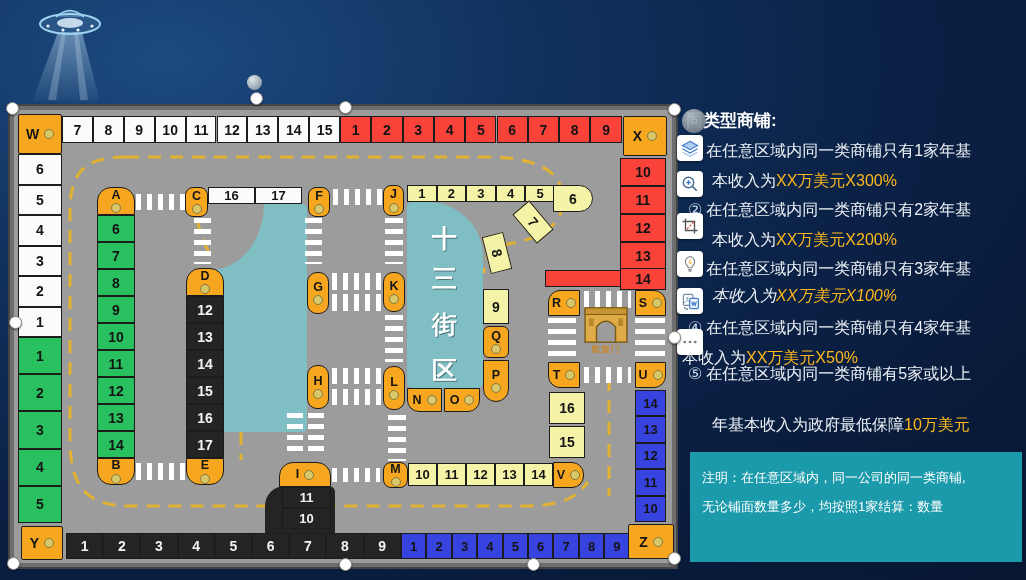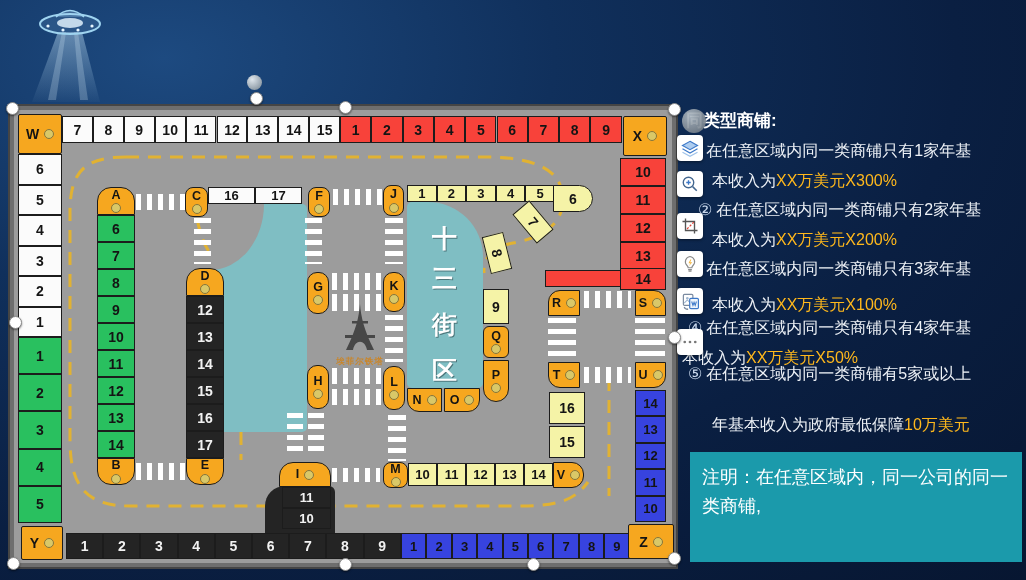--- a/index.html
+++ b/index.html
@@ -37,21 +37,21 @@
              background:radial-gradient(circle at 35% 30%, #dfe6ec, #93a0ab 70%, #6d7880);}
   .tool{position:absolute;width:26px;height:26px;background:#ffffff;border-radius:4px;
         box-shadow:0 1px 3px rgba(0,0,0,.45);display:flex;align-items:center;justify-content:center;z-index:30;}
   .toolghost{position:absolute;width:24px;height:24px;border-radius:50%;z-index:30;
              background:radial-gradient(circle at 35% 30%, #aeb9c2, #78828c 75%);opacity:.92;}
   .rline{position:absolute;font-size:16px;color:#eef2f7;white-space:nowrap;z-index:10;}
   .rnum{color:#c9d8ec;margin-right:4px;}
   .hl{color:#FFB81C;}
   .rheader{position:absolute;left:686px;top:109px;font-size:17px;font-weight:bold;color:#ffffff;z-index:10;}
   .note{position:absolute;left:690px;top:452px;width:332px;height:110px;box-sizing:border-box;
-        background:#1B9AAB;color:#ffffff;font-size:18px;line-height:29px;padding:11px 12px;z-index:10;}
+        background:#1B9AAB;color:#ffffff;font-size:13px;line-height:29px;padding:11px 12px;z-index:10;}
   svg{display:block;}
 </style>
 </head>
 <body>
 
 <div class="page">
 
   <div style="position:absolute;left:18px;top:4px;width:110px;height:100px;z-index:5;">
     <svg width="110" height="100" viewBox="0 0 110 100">
       <defs>
@@ -304,48 +304,50 @@
         <div class="cw cwh" style="position: absolute; left: 371px; top: 205px; width: 18px; height: 47px;"></div>
         <div class="cw cwh" style="position: absolute; left: 374px; top: 305px; width: 18px; height: 46px;"></div>
         <div class="cw cwv" style="position: absolute; left: 122px; top: 353px; width: 49px; height: 17px;"></div>
         <div class="cw cwv" style="position: absolute; left: 318px; top: 358px; width: 48px; height: 14px;"></div>
         <div class="cw cwh" style="position: absolute; left: 273px; top: 303px; width: 16px; height: 44px;"></div>
         <div class="cw cwh" style="position: absolute; left: 294px; top: 303px; width: 16px; height: 44px;"></div>
         <div class="cw cwv" style="position: absolute; left: 570px; top: 181px; width: 47px; height: 17px;"></div>
         <div class="cw cwv" style="position: absolute; left: 570px; top: 257px; width: 47px; height: 16px;"></div>
         <div class="cw cwh" style="position: absolute; left: 534px; top: 208px; width: 28px; height: 42px;"></div>
         <div class="cw cwh" style="position: absolute; left: 621px; top: 208px; width: 30px; height: 42px;"></div>
-        <div class="lmk" style="position: absolute; left: 320px; top: 192px; width: 52px; height: 68px;">
-          <svg width="44" height="54" viewBox="0 0 44 54">
-            <path d="M22 2 C23 15 26 28 36 48 L29 48 C27 37 17 37 15 48 L8 48 C18 28 21 15 22 2 Z" fill="#474747"></path>
-            <rect x="7" y="33" width="30" height="3" fill="#474747"></rect>
-            <rect x="14" y="19" width="16" height="2.5" fill="#474747"></rect>
+        <div class="lmk" style="position: absolute; left: 566px; top: 196px; width: 52px; height: 50px;">
+          <svg width="50" height="40" viewBox="0 0 50 40">
+            <rect x="3" y="2" width="44" height="36" fill="#DFAC48" stroke="#7a5c16" stroke-width="1.5"></rect>
+            <rect x="3" y="2" width="44" height="7" fill="#C89434" stroke="#7a5c16" stroke-width="1"></rect>
+            <path d="M15 38 V22 Q25 10 35 22 V38 Z" fill="#9C9C9C" stroke="#7a5c16" stroke-width="1.5"></path>
+            <rect x="7" y="13" width="5" height="8" fill="#b3882a"></rect>
+            <rect x="38" y="13" width="5" height="8" fill="#b3882a"></rect>
           </svg>
-          <div class="lmklab" style="position: static;">埃菲尔铁塔</div>
+          <div class="lmklab" style="position: static;">凯旋门</div>
         </div>
       </div>
   <div class="handle" style="position: absolute; left: -8px; top: -8px;"></div>
       <div class="handle" style="position: absolute; left: 325px; top: -9px;"></div>
       <div class="handle" style="position: absolute; left: 654px; top: -7px;"></div>
       <div class="handle" style="position: absolute; left: -5px; top: 206px;"></div>
       <div class="handle" style="position: absolute; left: 654px; top: 221px;"></div>
       <div class="handle" style="position: absolute; left: -7px; top: 447px;"></div>
       <div class="handle" style="position: absolute; left: 325px; top: 448px;"></div>
       <div class="handle" style="position: absolute; left: 513px; top: 448px;"></div>
       <div class="handle" style="position: absolute; left: 654px; top: 442px;"></div>
     </div>
 
   <div class="rheader">同类型商铺:</div>
   <div id="rules">
       <div class="rline" style="position: absolute; left: 688px; top: 141px;"><span class="rnum" style="position: static;">①</span><span style="position: static;">在任意区域内同一类商铺只有1家年基</span></div>
       <div class="rline" style="position: absolute; left: 712px; top: 171px;"><span style="position: static;">本收入为</span><span class="hl" style="position: static; text-align: right;">XX万美元X300%</span></div>
-      <div class="rline" style="position: absolute; left: 688px; top: 200px; margin-left: 10px;"><span class="rnum" style="position: static;">②</span><span style="position: static;">在任意区域内同一类商铺只有2家年基</span></div>
+      <div class="rline" style="position: absolute; left: 688px; top: 200px;"><span class="rnum" style="position: static;">②</span><span style="position: static;">在任意区域内同一类商铺只有2家年基</span></div>
       <div class="rline" style="position: absolute; left: 712px; top: 230px;"><span style="position: static;">本收入为</span><span class="hl" style="position: static;">XX万美元X200%</span></div>
       <div class="rline" style="position: absolute; left: 688px; top: 259px;"><span class="rnum" style="position: static;">③</span><span style="position: static;">在任意区域内同一类商铺只有3家年基</span></div>
-      <div class="rline" style="position: absolute; left: 712px; top: 295px;"><span style="position: static;">本收入为</span><span class="hl" style="position: static;">XX万美元X100%</span></div>
+      <div class="rline" style="position: absolute; left: 712px; top: 286px; font-style: italic;"><span style="position: static;">本收入为</span><span class="hl" style="position: static;">XX万美元X100%</span></div>
       <div class="rline" style="position: absolute; left: 688px; top: 318px;"><span class="rnum" style="position: static;">④</span><span style="position: static;">在任意区域内同一类商铺只有4家年基</span></div>
       <div class="rline" style="position: absolute; left: 682px; top: 348px;"><span style="position: static;">本收入为</span><span class="hl" style="position: static;">XX万美元X50%</span></div>
       <div class="rline" style="position: absolute; left: 688px; top: 364px;"><span class="rnum" style="position: static;">⑤</span><span style="position: static;">在任意区域内同一类商铺有5家或以上</span></div>
       <div class="rline" style="position: absolute; left: 712px; top: 415px;"><span style="position: static;">年基本收入为政府最低保障</span><span class="hl" style="position: static;">10万美元</span></div>
     </div>
 
   <div id="toolbar">
       <div class="toolghost" style="position: absolute; left: 682px; top: 109px;"></div>
       <div class="tool" style="position: absolute; left: 677px; top: 135px;">
         <svg width="20" height="20" viewBox="0 0 24 24">
@@ -390,15 +392,16 @@
         <svg width="18" height="18" viewBox="0 0 24 24">
           <circle cx="5" cy="12" r="1.8" fill="#777"></circle>
           <circle cx="12" cy="12" r="1.8" fill="#777"></circle>
           <circle cx="19" cy="12" r="1.8" fill="#777"></circle>
         </svg>
       </div>
     </div>
 
   <div class="note">
     <div>注明：在任意区域内，同一公司的同一类商铺,</div>
+    <div>无论铺面数量多少，均按照1家结算：数量</div>
   </div>
 
 </div>
 
 </body></html>

